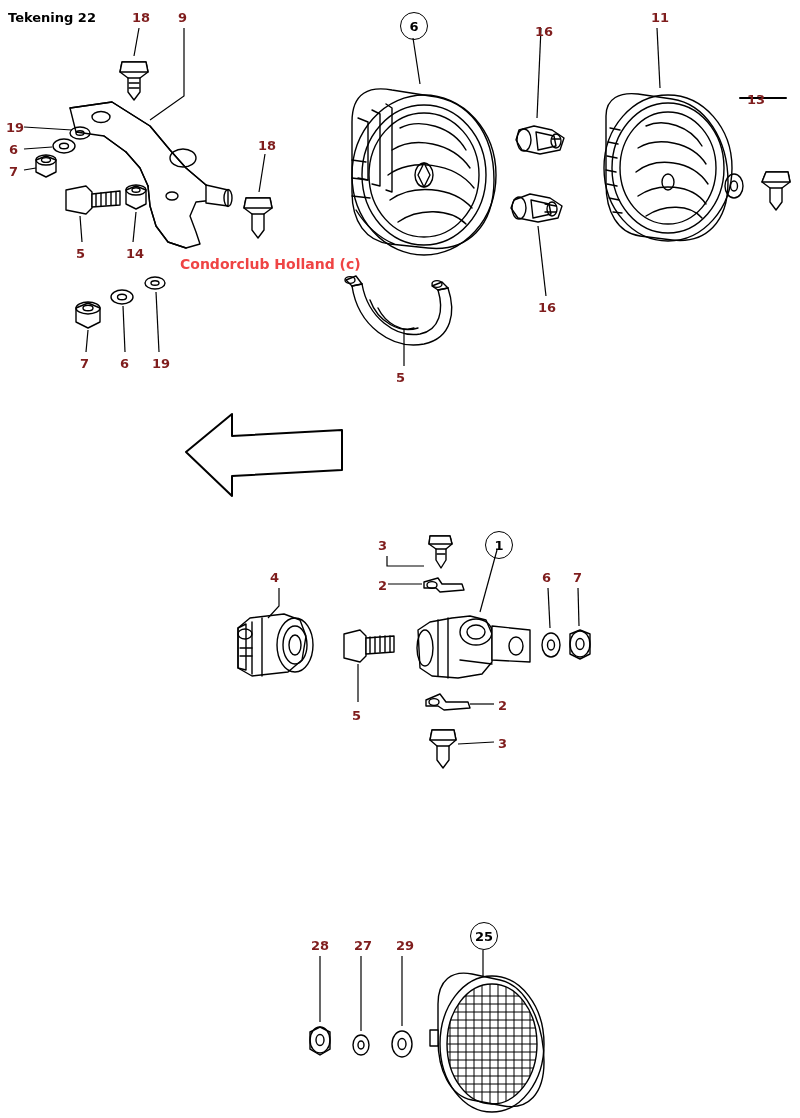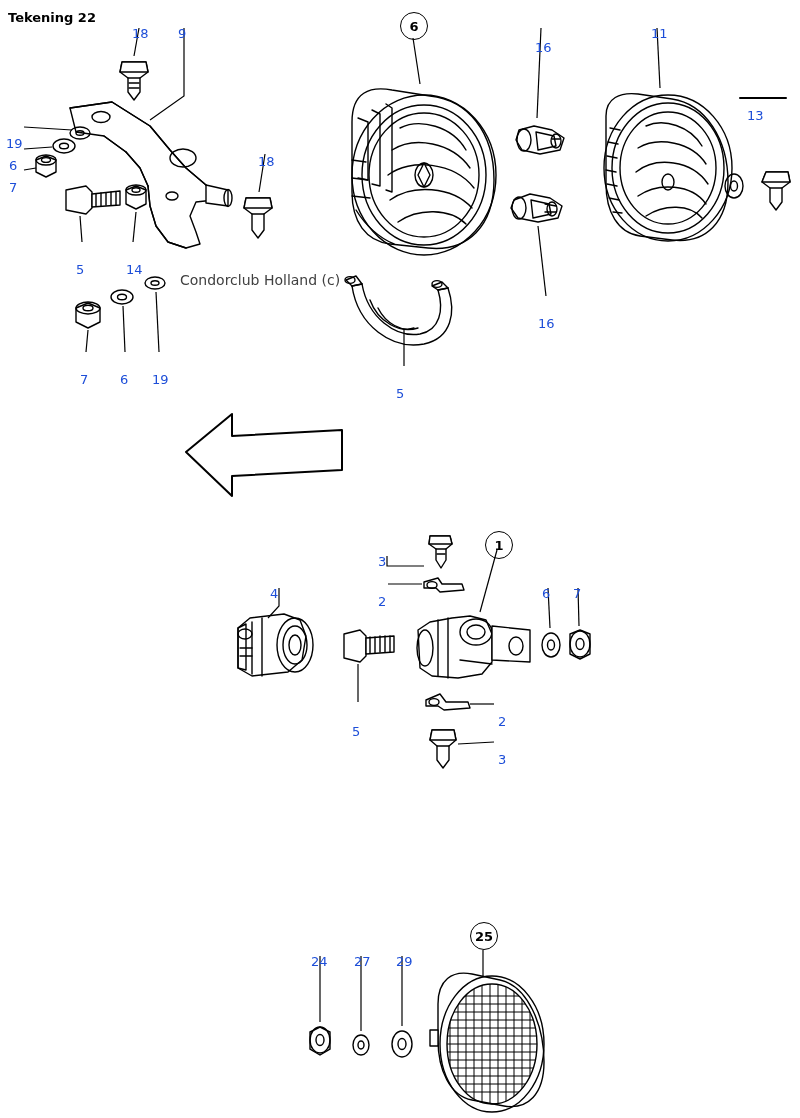--- a/index.html
+++ b/index.html
@@ -1,21 +1,21 @@
 <!DOCTYPE html>
 <html><head>
 <meta charset="utf-8">
 <style>
   html,body{margin:0;padding:0;background:#ffffff;}
   body{width:800px;height:1118px;position:relative;overflow:hidden;
        font-family:"DejaVu Sans","Liberation Sans",sans-serif;color:#000;}
   .sheet{position:absolute;left:0;top:0;width:800px;height:922px;}
-  .lbl{position:absolute;font-size:13px;font-weight:normal;color:#1d4ed8;white-space:nowrap;margin-top:16px;}
+  .lbl{position:absolute;font-size:13px;font-weight:bold;color:#7f1d1d;white-space:nowrap;}
   .title{position:absolute;left:8px;top:10px;font-size:13px;font-weight:bold;}
-  .watermark{position:absolute;left:180px;top:272px;font-size:14px;font-weight:normal;color:#404040;}
+  .watermark{position:absolute;left:180px;top:256px;font-size:14px;font-weight:bold;color:#ef4444;}
   .circnum{position:absolute;width:26px;height:26px;border:1.6px solid #000;border-radius:50%;
            display:flex;align-items:center;justify-content:center;font-size:13px;font-weight:bold;}
   svg{position:absolute;left:0;top:0;}
 </style>
 </head>
 <body>
 
 <div class="sheet">
 
   <div class="title">Tekening 22</div>
@@ -276,18 +276,18 @@
   <div class="circnum" style="left:485px;top:531px;">1</div>
   <div class="lbl" style="left:270px;top:570px;">4</div>
   <div class="lbl" style="left:378px;top:578px;">2</div>
   <div class="lbl" style="left:542px;top:570px;">6</div>
   <div class="lbl" style="left:573px;top:570px;">7</div>
 
   <div class="lbl" style="left:352px;top:708px;">5</div>
   <div class="lbl" style="left:498px;top:698px;">2</div>
   <div class="lbl" style="left:498px;top:736px;">3</div>
 
-  <div class="lbl" style="left:311px;top:938px;">24</div>
+  <div class="lbl" style="left:311px;top:938px;">28</div>
   <div class="lbl" style="left:354px;top:938px;">27</div>
   <div class="lbl" style="left:396px;top:938px;">29</div>
   <div class="circnum" style="left:470px;top:922px;text-align:center;">25</div>
 
 </div>
 
 </body></html>

